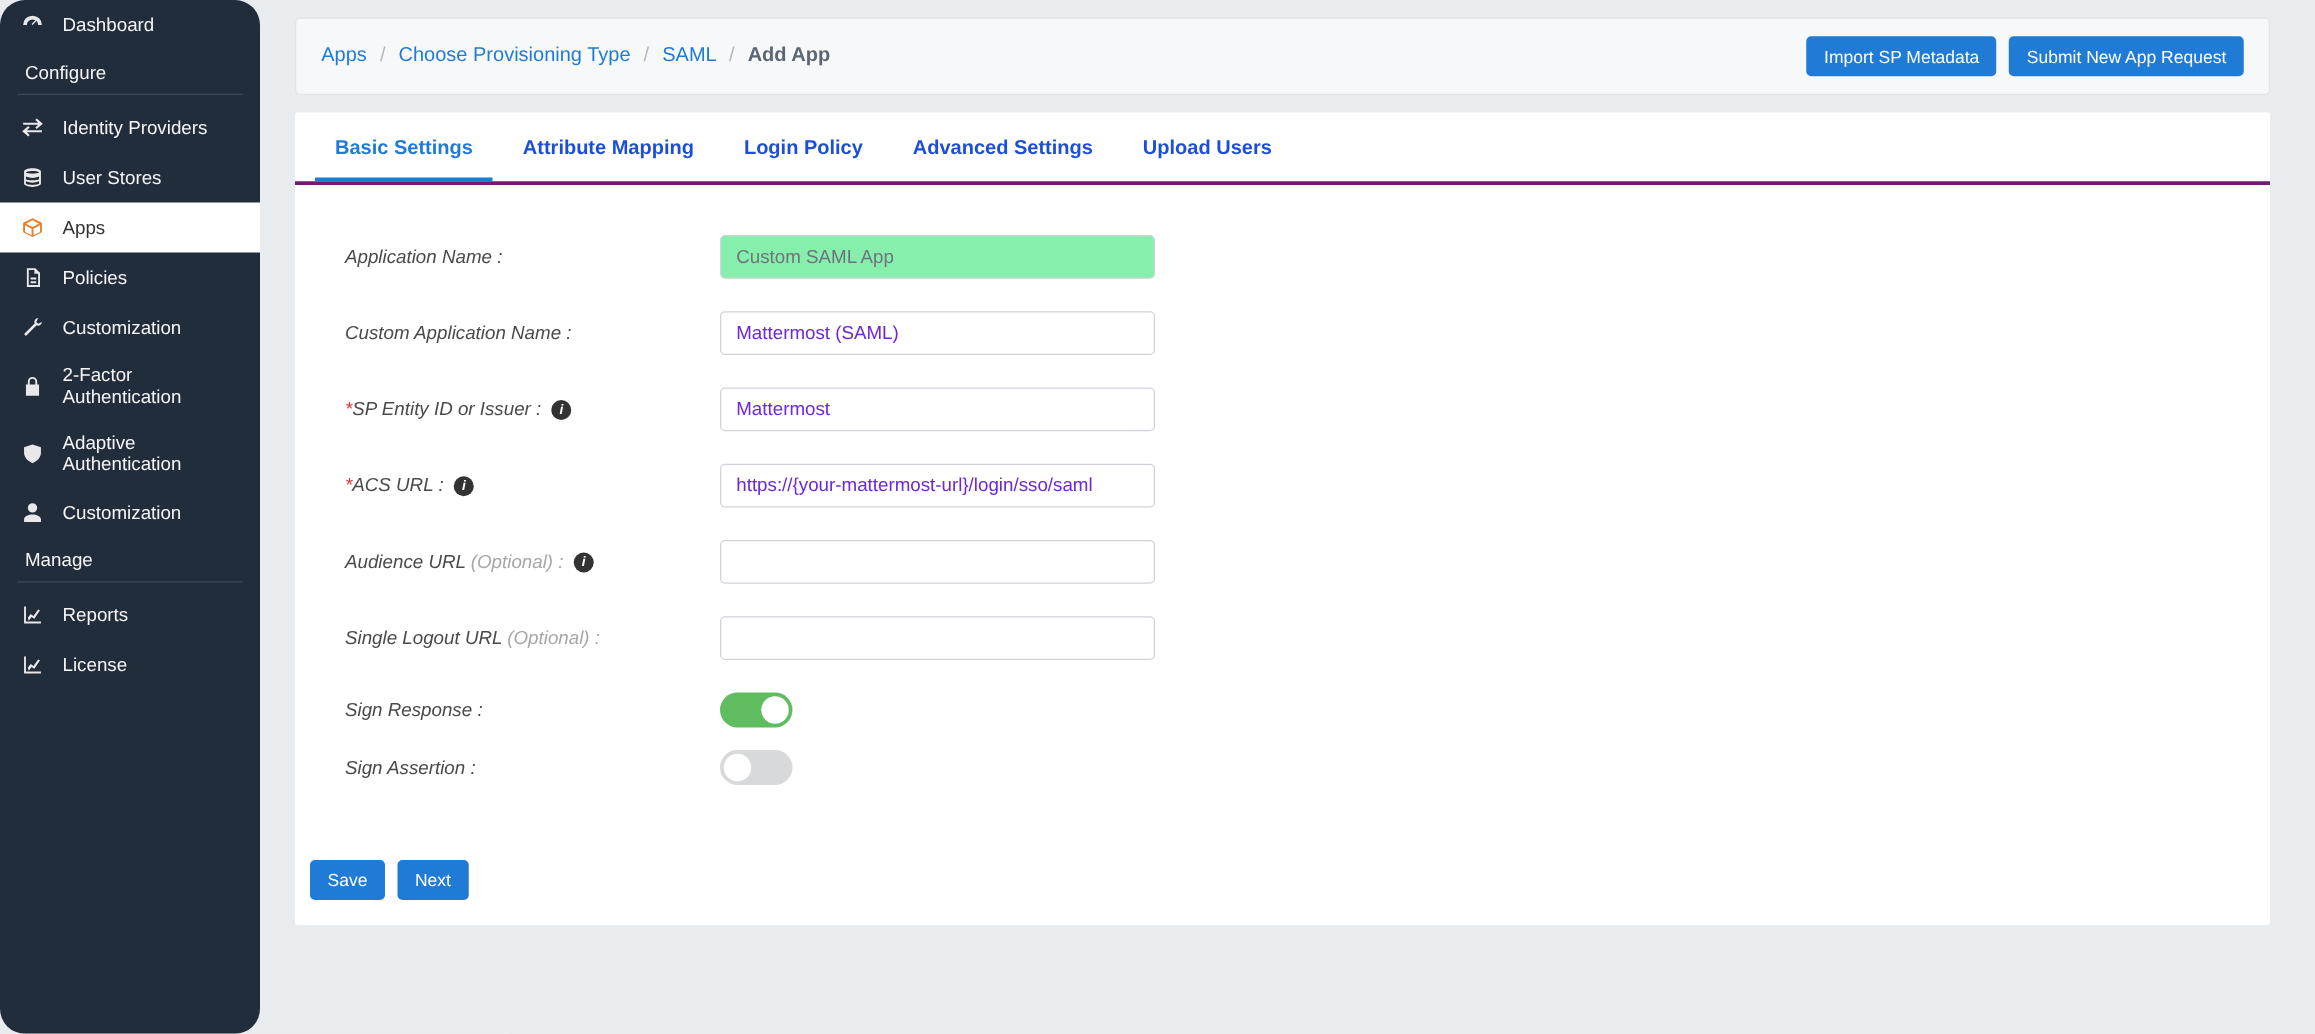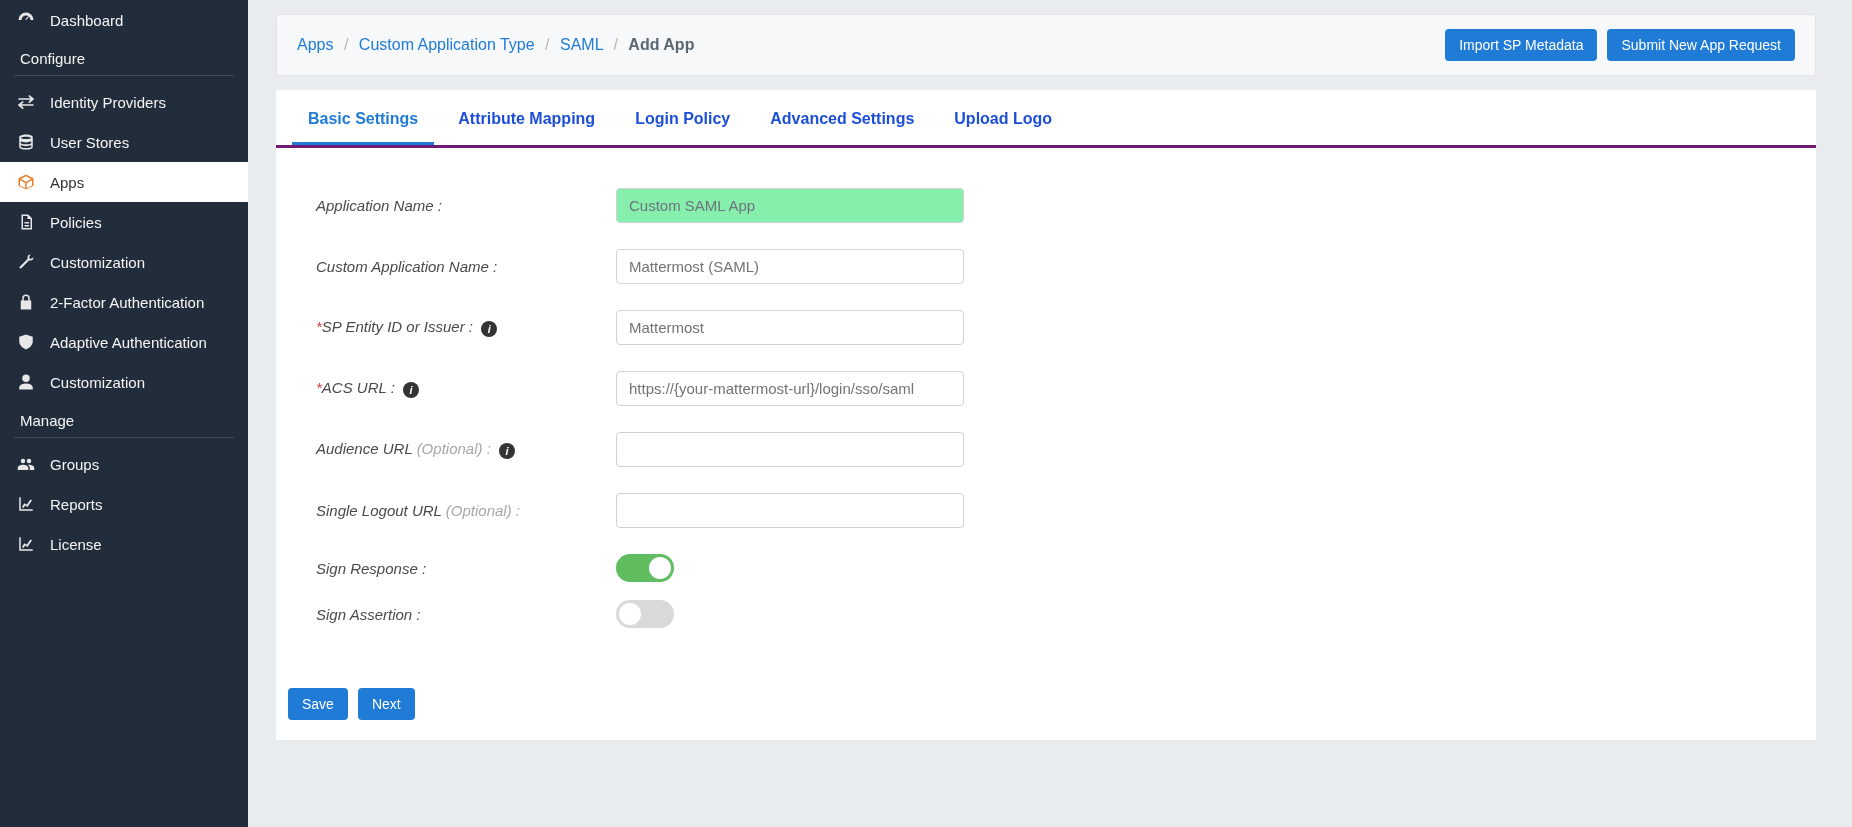--- a/index.html
+++ b/index.html
@@ -5,25 +5,26 @@
     * { margin: 0; padding: 0; box-sizing: border-box; }
     body {
       font-family: -apple-system, BlinkMacSystemFont, "Segoe UI", Helvetica, Arial, sans-serif;
       background: #e9ecef;
       display: flex;
       width: 1852px;
       height: 827px;
       overflow: hidden;
     }
     .sidebar {
-      width: 248px;
+      width: 208px;
       background: #222d3c;
       color: #f5f5f5;
       flex-shrink: 0;
       overflow-y: auto;
+      border-radius: 20px;
     }
     .sidebar .nav-item {
       display: flex;
       align-items: center;
       padding: 10px 16px;
       font-size: 15px;
       cursor: pointer;
       color: #f5f5f5;
     }
     .sidebar .nav-item .icon {
@@ -121,21 +122,21 @@
       font-weight: bold;
       margin-left: 4px;
       vertical-align: middle;
     }
     .form-input {
       width: 348px;
       padding: 8px 12px;
       border: 1px solid #cfd3d9;
       border-radius: 4px;
       font-size: 15px;
-      color: #737373;
+      color: #6d28d9;
       background: #fff;
     }
     .form-input.readonly { background: #86efac; color: #6c757d; }
     .toggle {
       width: 58px;
       height: 28px;
       border-radius: 14px;
       position: relative;
       cursor: pointer;
     }
@@ -229,67 +230,59 @@
           <path d="M12 12a5 5 0 1 0 0-10 5 5 0 0 0 0 10zm0 2c-4 0-9 2-9 5v3h18v-3c0-3-5-5-9-5z"></path>
         </svg>
       </span>
     <span>Customization</span>
   </div>
   <div class="section-header">Manage</div>
   <div class="divider"></div>
   <div class="nav-item">
     <span class="icon">
         <svg viewBox="0 0 24 24">
-          <path d="M8 11a3 3 0 1 0 0-6 3 3 0 0 0 0 6zm8 0a3 3 0 1 0 0-6 3 3 0 0 0 0 6zm-8 2c-3 0-7 1.5-7 4v3h14v-3c0-2.5-4-4-7-4zm8 0c-.5 0-1 0-1.6.1C16 14.3 17 15.5 17 17v3h6v-3c0-2.5-4-4-7-4z"></path>
-        </svg>
-      </span>
-    <span>Groups</span>
-  </div>
-  <div class="nav-item">
-    <span class="icon">
-        <svg viewBox="0 0 24 24">
           <path d="M3 3v18h18v-2H5V3H3zm4 12l3-4 3 2 5-7 2 1-6 9-3-2-3 4-1-3z"></path>
         </svg>
       </span>
     <span>Reports</span>
   </div>
   <div class="nav-item">
     <span class="icon">
         <svg viewBox="0 0 24 24">
           <path d="M3 3v18h18v-2H5V3H3zm4 12l3-4 3 2 5-7 2 1-6 9-3-2-3 4-1-3z"></path>
         </svg>
       </span>
     <span>License</span>
   </div>
 </div>
 
 <div class="main">
   <div class="header-card">
     <div class="breadcrumb">
       <a href="#">Apps</a>
       <span class="sep">/</span>
-      <a href="#">Custom Application Type</a>
+      <a href="#">Choose Provisioning Type</a>
       <span class="sep">/</span>
       <a href="#">SAML</a>
       <span class="sep">/</span>
       <span class="current">Add App</span>
     </div>
     <div class="header-buttons">
       <button class="btn">Import SP Metadata</button>
       <button class="btn">Submit New App Request</button>
     </div>
   </div>
 
   <div class="content-card">
     <div class="tabs">
       <div class="tab active">Basic Settings</div>
       <div class="tab">Attribute Mapping</div>
       <div class="tab">Login Policy</div>
       <div class="tab">Advanced Settings</div>
-      <div class="tab">Upload Logo</div>
+      <div class="tab">Upload Users</div>
     </div>
 
     <div class="form-area">
       <div class="form-row">
         <div class="form-label">Application Name :</div>
         <input class="form-input readonly" readonly="" value="Custom SAML App" style="">
       </div>
 
       <div class="form-row">
         <div class="form-label">Custom Application Name :</div>

